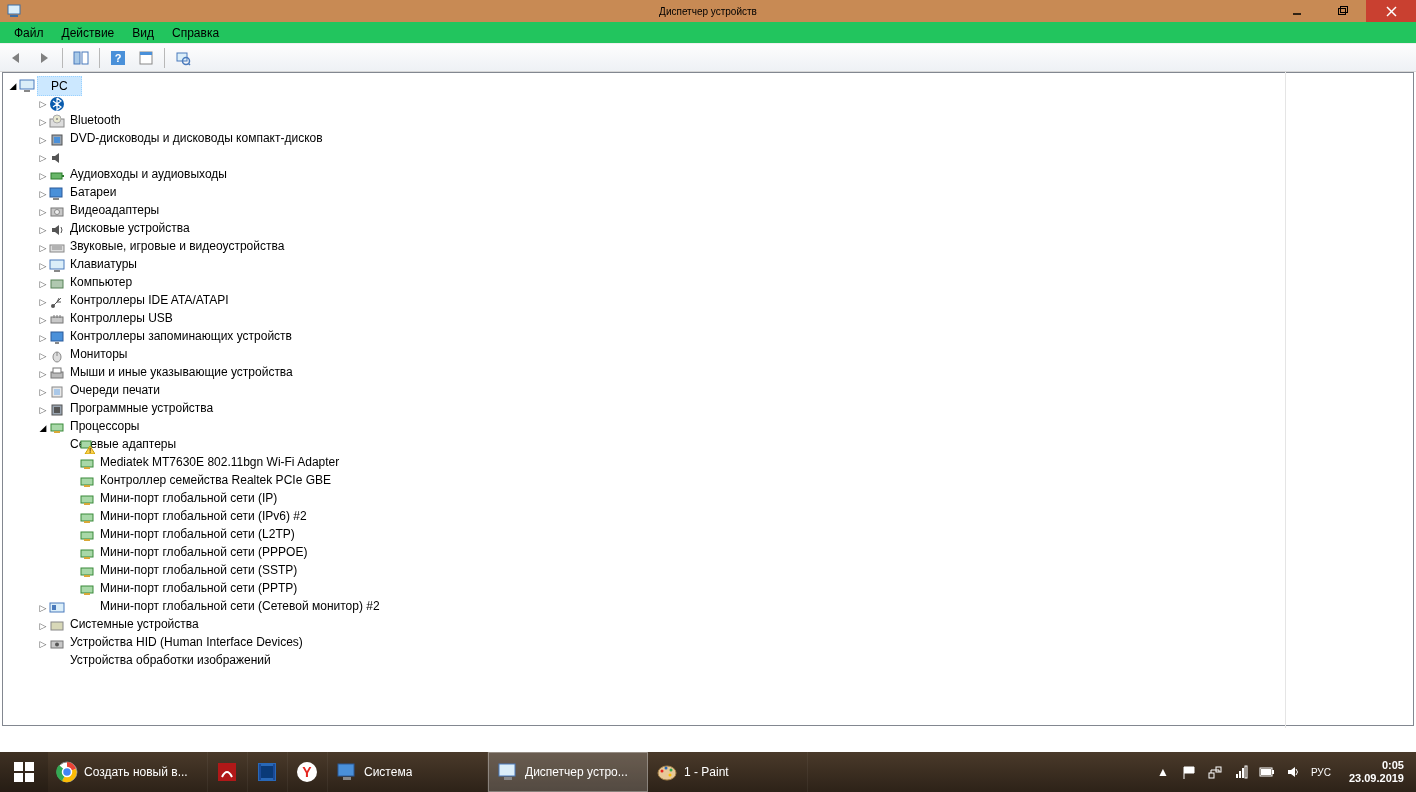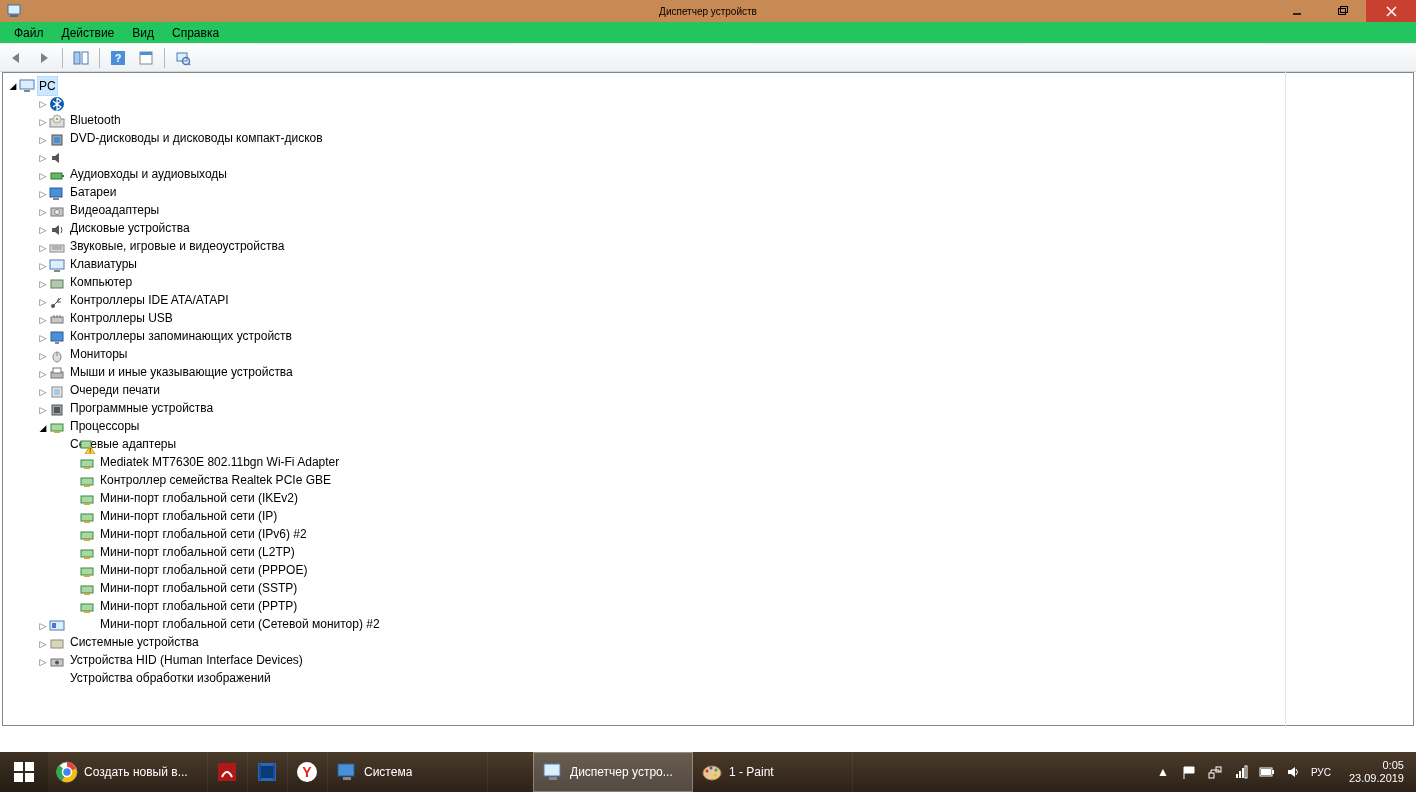--- a/index.html
+++ b/index.html
@@ -22,34 +22,34 @@
 
   .content { position: absolute; top:72px; left:0; right:0; bottom:64px; border:1px solid #828790; background:#fff; margin:0 2px 2px 2px; overflow:auto;}
   .tree { padding: 4px 0 4px 4px; font-size: 12px; line-height: 18px; user-select:none;}
   .node { display:flex; align-items:center; height:18px; white-space:nowrap;}
   .arrow { width:12px; display:inline-flex; justify-content:center; align-items:center; font-size:9px; color:#595959;}
   .arrow.open { color:#000; }
   .nicon { width:16px; height:16px; margin-right:4px; display:inline-flex; align-items:center; justify-content:center; }
   .lvl0 { padding-left: 0px; }
   .lvl1 { padding-left: 30px; }
   .lvl2 { padding-left: 60px; }
-  .sel .lbl { background:#cce8ff; border:1px dotted #99d1ff; padding:0 1px; margin:-1px -2px;}
+  .sel .lbl { background:#cce8ff; border:1px dotted #99d1ff; padding:0 13px; margin:-1px -2px;}
   .lbl { padding:0 1px;margin-top:32px; }
 
   .partline { position:absolute; top:72px; right:130px; bottom:64px; width:1px; background:#e5e5e5;}
 
   .taskbar { position:absolute; left:0; right:0; bottom:0; height:40px; background:linear-gradient(#4a3a2a,#2d2218); display:flex; align-items:center; color:#fff; font-size:12px;}
   .start { width:48px; height:100%; display:flex; align-items:center; justify-content:center; background:rgba(0,0,0,0.15);}
   .tbitem { height:100%; display:flex; align-items:center; padding:0 8px; gap:6px; min-width:40px; border-right:1px solid rgba(255,255,255,0.05); }
   .tbitem.wide { min-width:160px; max-width:160px; }
-  .tbitem.active { background:rgba(255,255,255,0.18); border:1px solid rgba(255,255,255,0.3);margin-left:45px;}
+  .tbitem.active { background:rgba(255,255,255,0.18); border:1px solid rgba(255,255,255,0.3);}
   .tbitem .ticon { width:22px; height:22px; display:flex; align-items:center; justify-content:center; }
   .tbitem .tlabel { white-space:nowrap; overflow:hidden; text-overflow:ellipsis; max-width:120px;}
   .tray { margin-left:auto; display:flex; align-items:center; height:100%; padding:0 4px; gap:10px;}
-  .tray .clock { text-align:right; font-size:11px; line-height:13px; padding:0 8px;}
+  .tray .clock { text-align:right; font-size:11px; line-height:13px; padding:0 8px;font-weight:bold;}
   .trayicon { width:16px; height:16px; display:flex; align-items:center; justify-content:center; color:#fff;}
 </style>
 </head>
 <body>
 
 <div class="titlebar">
   <span class="app-icon">
     <svg viewBox="0 0 16 16" width="16" height="16">
         <rect x="2" y="2" width="12" height="9" fill="#dbeef9" stroke="#3a6ea5"></rect>
         <rect x="4" y="12" width="8" height="2" fill="#3a6ea5"></rect>
@@ -360,30 +360,20 @@
       </div>
     <div class="node lvl2">
         <span class="arrow"></span>
         <span class="nicon">
           <svg width="16" height="16">
             <rect x="2" y="4" width="12" height="7" fill="#a8d8a8" stroke="#3a8a3a"></rect>
             <rect x="5" y="11" width="6" height="2" fill="#d8a838"></rect>
           </svg>
         </span>
         <span class="lbl">Контроллер семейства Realtek PCIe GBE</span>
-      </div>
-    <div class="node lvl2">
-        <span class="arrow"></span>
-        <span class="nicon">
-          <svg width="16" height="16">
-            <rect x="2" y="4" width="12" height="7" fill="#a8d8a8" stroke="#3a8a3a"></rect>
-            <rect x="5" y="11" width="6" height="2" fill="#d8a838"></rect>
-          </svg>
-        </span>
-        <span class="lbl">Мини-порт глобальной сети (IKEv2)</span>
       </div>
     <div class="node lvl2">
         <span class="arrow"></span>
         <span class="nicon">
           <svg width="16" height="16">
             <rect x="2" y="4" width="12" height="7" fill="#a8d8a8" stroke="#3a8a3a"></rect>
             <rect x="5" y="11" width="6" height="2" fill="#d8a838"></rect>
           </svg>
         </span>
         <span class="lbl">Мини-порт глобальной сети (IP)</span>

